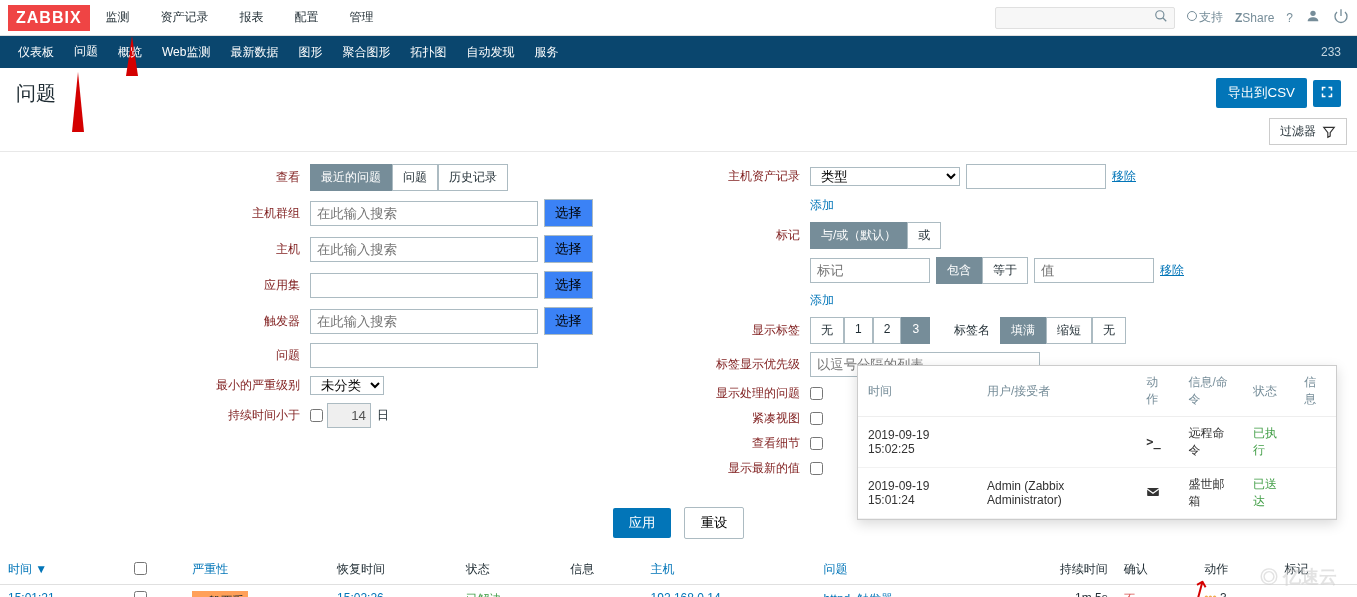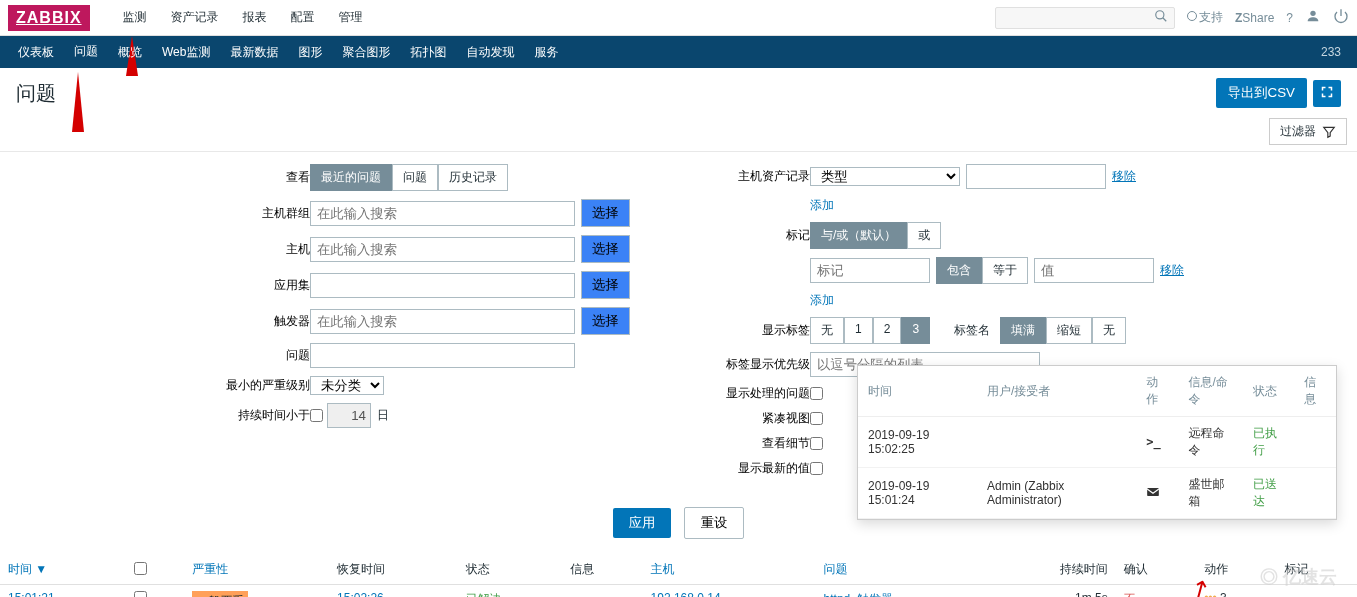--- a/index.html
+++ b/index.html
@@ -1,42 +1,42 @@
 <!DOCTYPE html>
 <html><head>
 <meta charset="utf-8">
 <style>
 * { box-sizing: border-box; margin: 0; padding: 0; font-family: Arial, "Microsoft YaHei", sans-serif; }
 body { background: #fff; color: #1f2c33; font-size: 12px; width: 1357px; }
 .topbar { background: #fff; height: 36px; display: flex; align-items: center; padding: 0 8px; border-bottom: 1px solid #e0e0e0; }
-.logo { background: #be185d; color: #fff; font-weight: bold; padding: 4px 8px; font-size: 16px; letter-spacing: 1px; margin-right: 23px; text-decoration: underline; }
-.topmenu { display: flex; gap: 4px; align-items: center; }
+.logo { background: #ef4444; color: #fff; font-weight: bold; padding: 4px 8px; font-size: 16px; letter-spacing: 1px; margin-right: 6px; }
+.topmenu { display: flex; gap: 11px; align-items: center; }
 .topmenu-item { color: #1f2c33; padding: 8px 10px; cursor: pointer; }
 .top-right { margin-left: auto; display: flex; align-items: center; gap: 12px; color: #768d99; }
 .search-box { display: flex; align-items: center; background: #f7f7f7; border: 1px solid #e0e0e0; border-radius: 2px; width: 180px; height: 22px; justify-content: flex-end; padding: 0 6px; }
 .share-link { color: #768d99; cursor: pointer; }
 .icon-btn { color: #768d99; cursor: pointer; }
 .navbar { background: #0a466e; height: 32px; display: flex; align-items: center; padding: 0 8px; color: #fff; }
 .nav-item { padding: 8px 10px; cursor: pointer; position: relative; }
 .nav-item.active { border-bottom: 2px solid #fff; }
 .nav-right { margin-left: auto; color: #c5d6e0; padding-right: 8px; }
 .page-head { display: flex; padding: 10px 16px; align-items: center; }
 .page-title { font-size: 20px; color: #1f2c33; }
 .export-btn { margin-left: auto; background: #0275b8; color: #fff; border: none; padding: 6px 12px; border-radius: 2px; cursor: pointer; }
 .fullscreen-btn { background: #0275b8; color: #fff; border: none; padding: 6px 8px; margin-left: 6px; border-radius: 2px; cursor: pointer; }
 .filter-toggle-row { display: flex; justify-content: flex-end; padding: 0 10px 6px; }
 .filter-toggle { border: 1px solid #ccc; padding: 4px 10px; cursor: pointer; display: flex; align-items: center; gap: 6px; background: #fff; }
 .filter-panel { background: #fff; padding: 12px 20px; display: flex; gap: 40px; border-top: 1px solid #e8e8e8; }
 .filter-col { flex: 1; }
 .frow { display: flex; align-items: center; margin-bottom: 8px; }
-.frow label { width: 110px; text-align: right; color: #000000; }
+.frow label { width: 110px; text-align: right; color: #7f1d1d; padding-right: 10px; }
 .btn-group { display: flex; }
 .btn-seg { border: 1px solid #acbbc2; background: #fff; padding: 4px 10px; cursor: pointer; color: #1f2c33; }
 .btn-seg.active { background: #768d99; color: #fff; border-color: #768d99; }
-.text-input { border: 1px solid #acbbc2; padding: 4px 6px; width: 265px; background: #fff; }
+.text-input { border: 1px solid #acbbc2; padding: 4px 6px; width: 228px; background: #fff; }
 .small-input { border: 1px solid #acbbc2; padding: 4px 6px; width: 120px; }
 .select-btn { border: 1px solid #acbbc2; background: #3b82f6; padding: 4px 10px; margin-left: 6px; cursor: pointer; }
 .add-link { color: #0275b8; cursor: pointer; padding-left: 0; }
 .remove-link { color: #0275b8; cursor: pointer; margin-left: 6px; text-decoration: underline; }
 .form-actions { text-align: center; padding: 10px 0 16px; }
 .btn-primary { background: #0275b8; color: #fff; border: none; padding: 6px 16px; border-radius: 2px; cursor: pointer; }
 .btn-secondary { background: #fff; border: 1px solid #acbbc2; padding: 6px 16px; margin-left: 9px; cursor: pointer; border-radius: 2px; }
 .data-table { width: 100%; border-collapse: collapse; }
 .data-table th { text-align: left; padding: 6px 8px; color: #1f2c33; font-weight: normal; border-bottom: 1px solid #e0e0e0; }
 .data-table th.link, .data-table td.link { color: #0275b8; cursor: pointer; }

